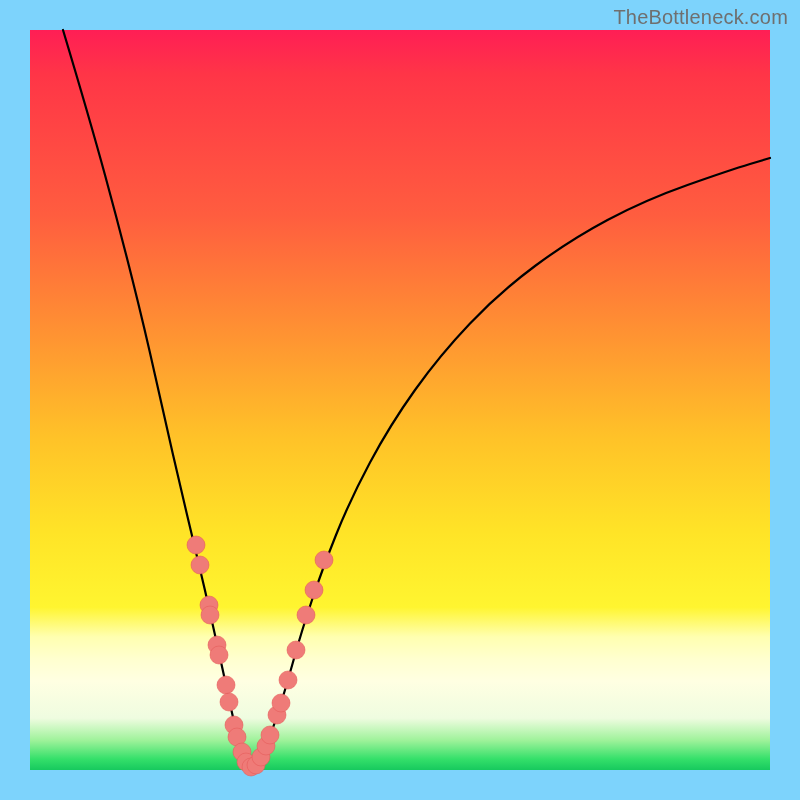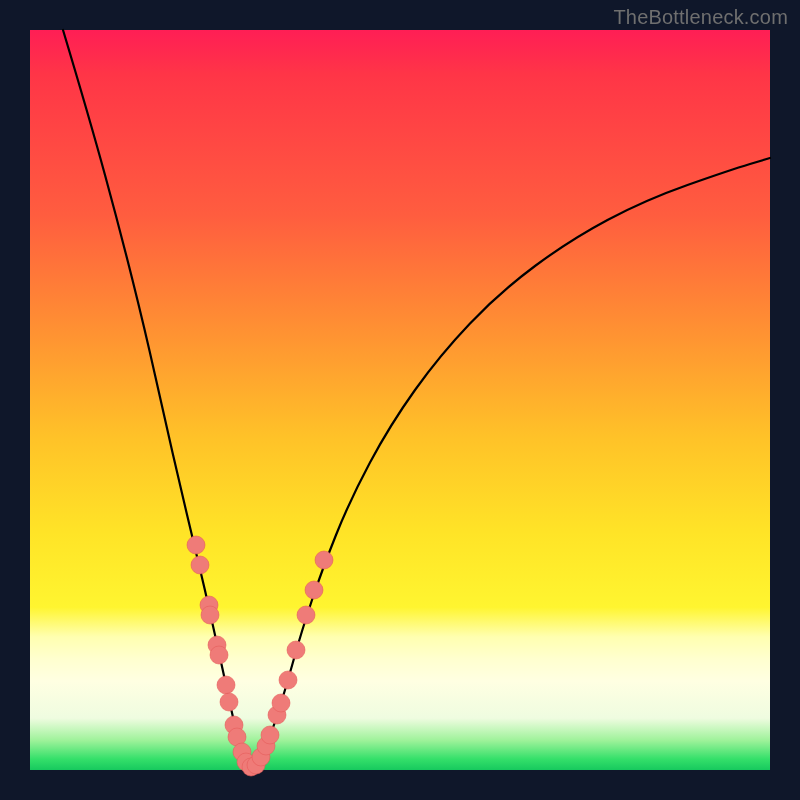--- a/index.html
+++ b/index.html
@@ -9,21 +9,21 @@
     height: 800px;
     overflow: hidden;
     background: #000;
     font-family: Arial, Helvetica, sans-serif;
   }
   .frame {
     position: absolute;
     top: 0; left: 0;
     width: 800px;
     height: 800px;
-    background: #0f172a;
+    background: #7dd3fc;
   }
   .plot-area {
     position: absolute;
     top: 30px;
     left: 30px;
     width: 740px;
     height: 740px;
     
     background:
       linear-gradient(

